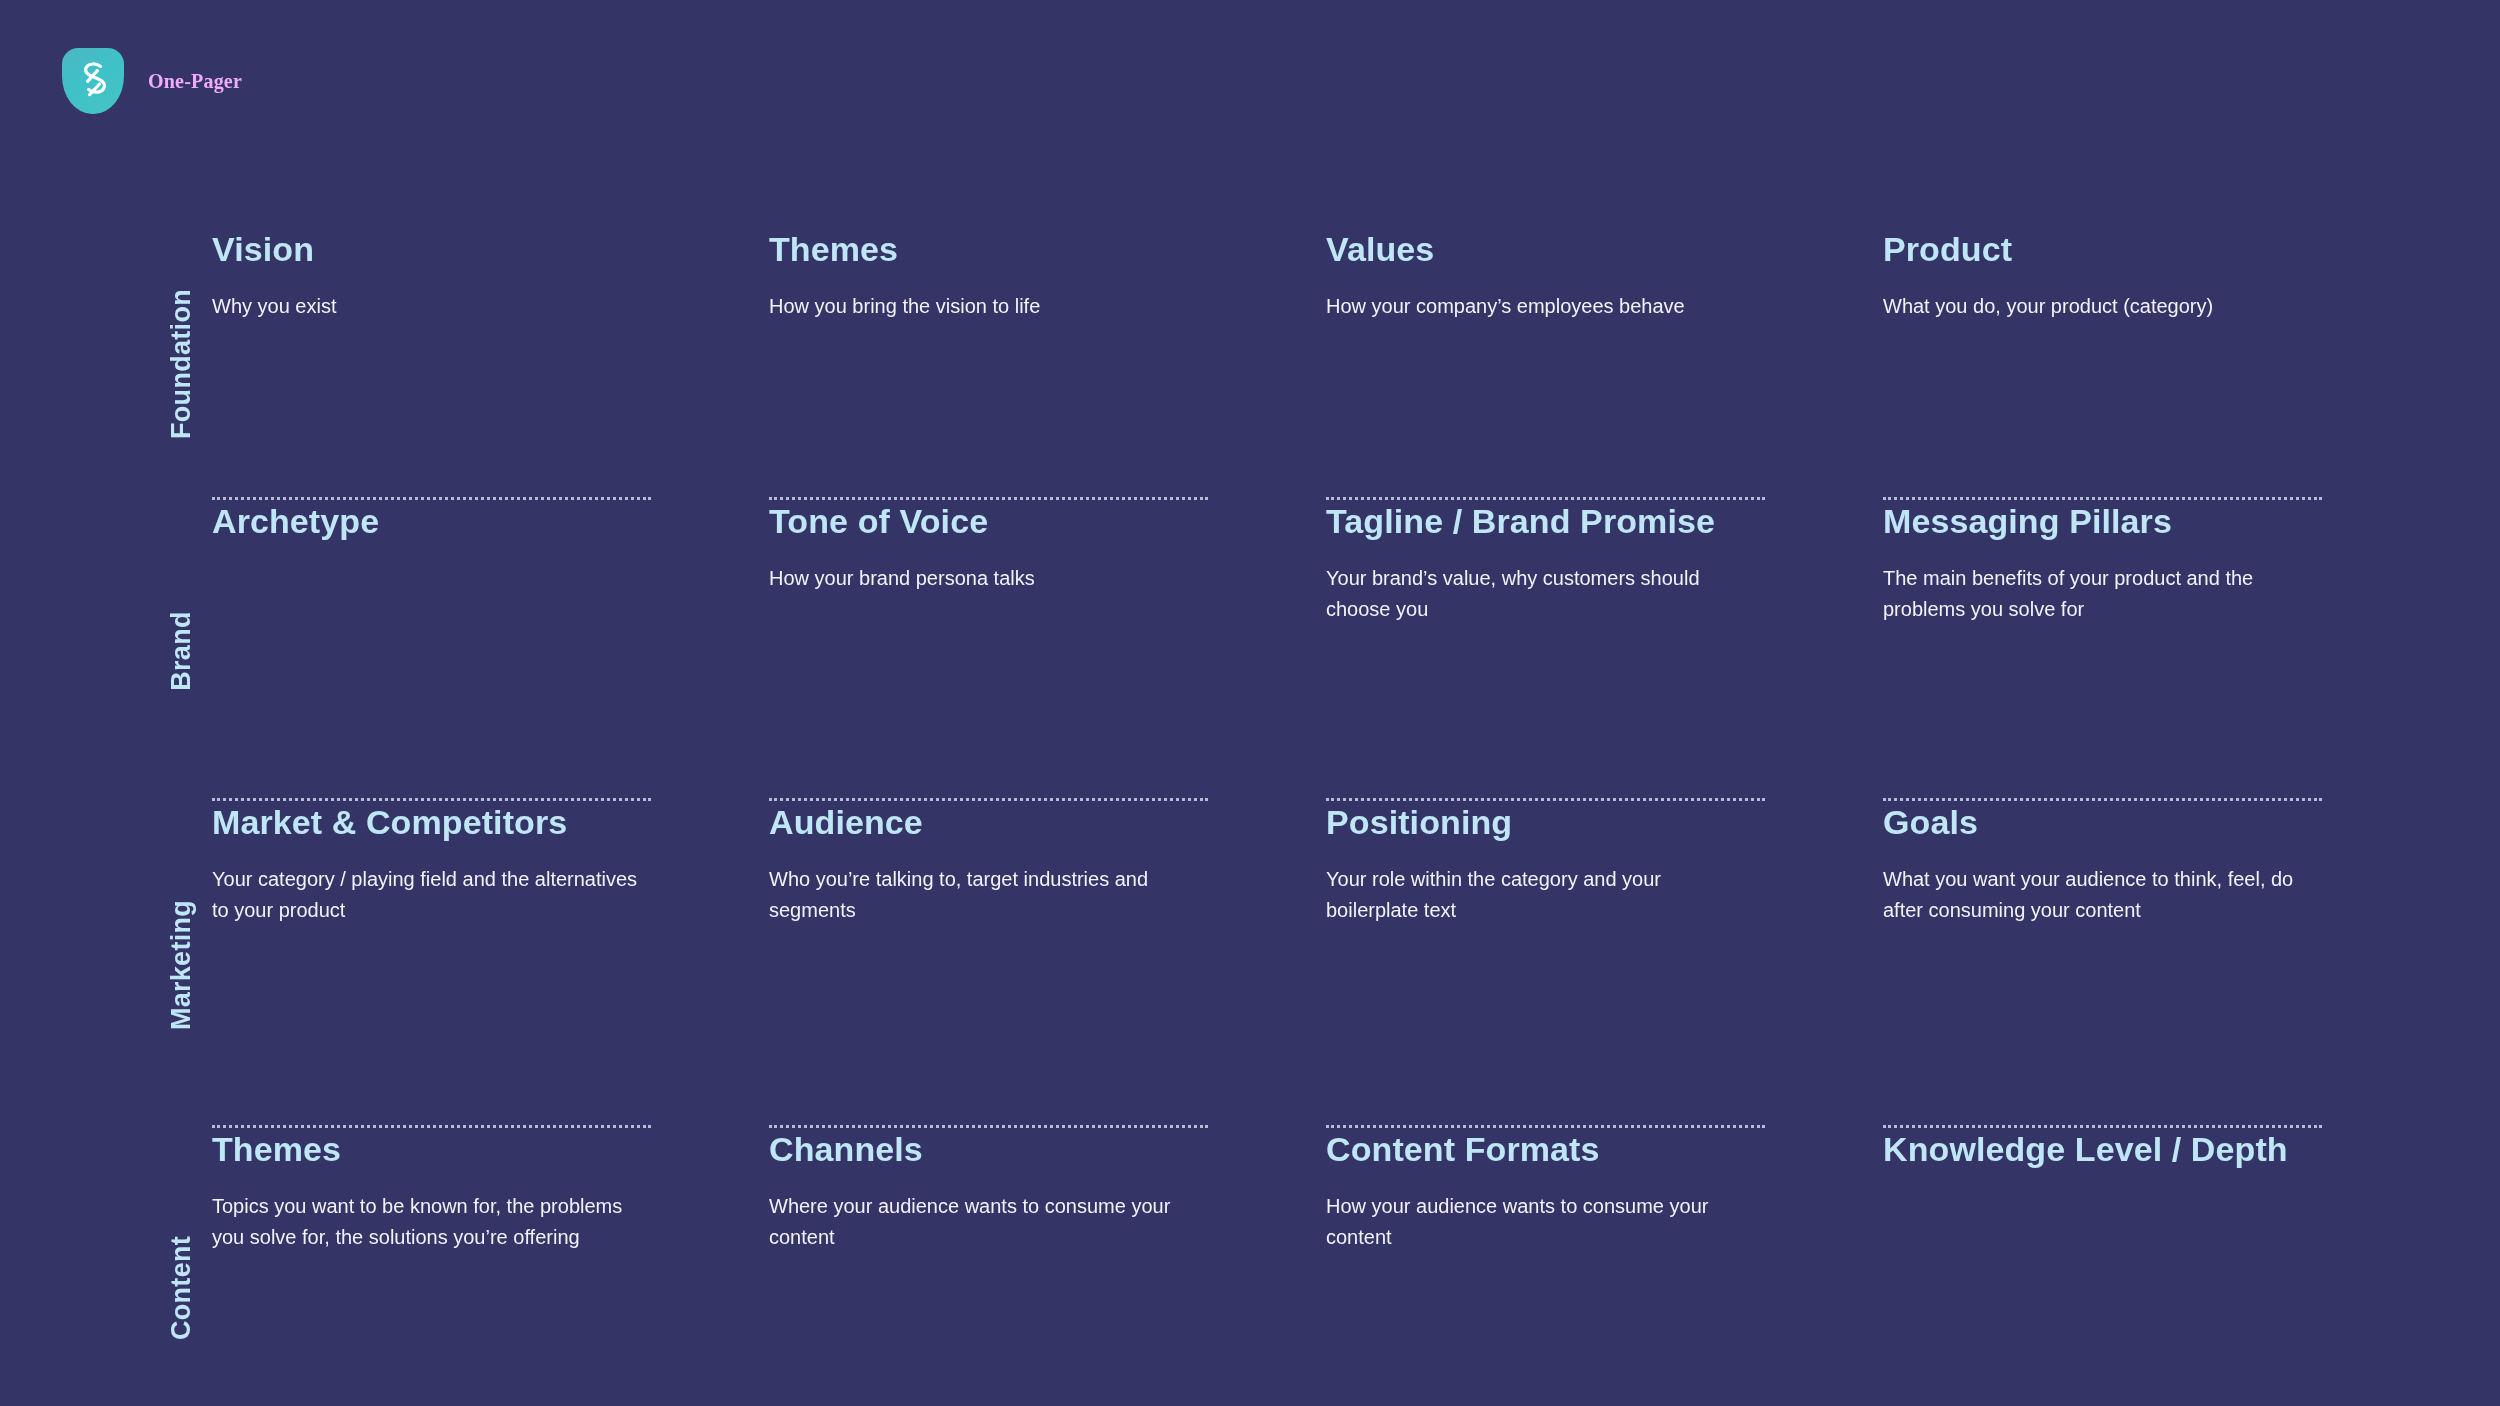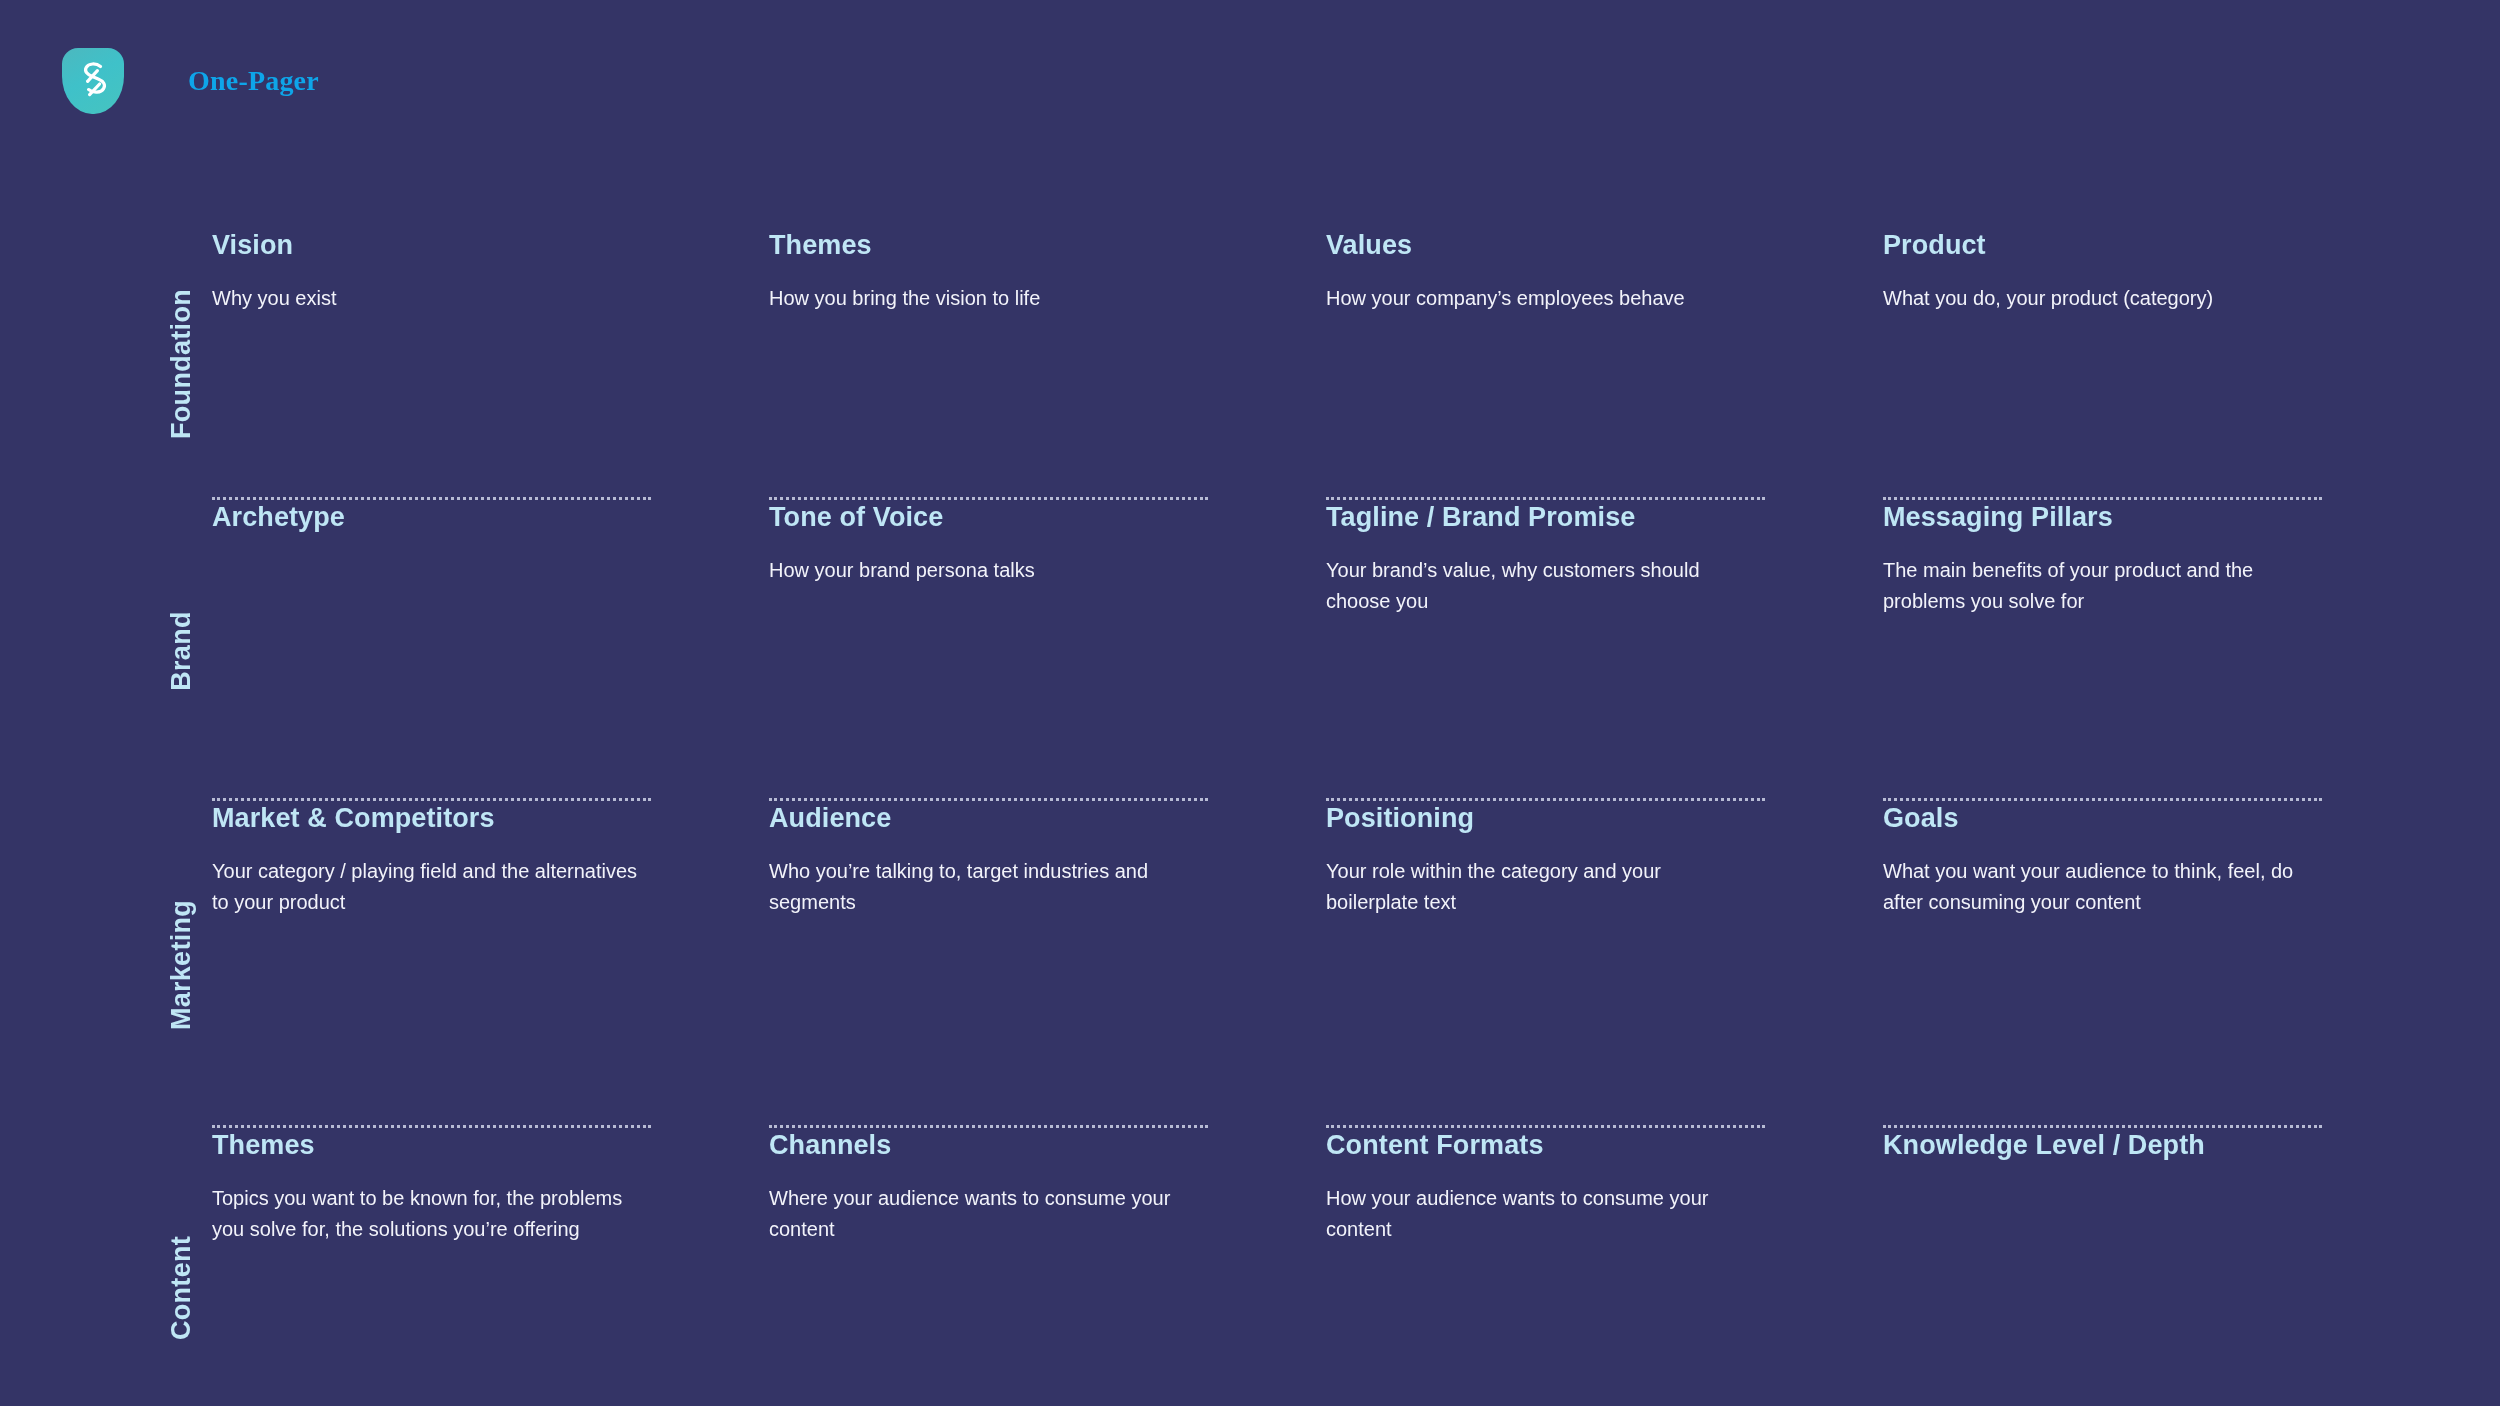--- a/index.html
+++ b/index.html
@@ -33,25 +33,24 @@
     background: linear-gradient(150deg, #4cb8bf 0%, #3fc1c9 45%, #46c4c0 100%);
     border-radius: 16px 16px 30px 30px / 16px 16px 38px 38px;
     flex: 0 0 auto;
     overflow: hidden;
   }
   .logo-mark svg { position: absolute; left: 0; top: 0; }
 
   .logo-text {
     font-family: "Liberation Serif", "DejaVu Serif", serif;
     font-weight: bold;
-    font-size: 28px;
-    color: #0ea5e9;
+    font-size: 20px;
+    color: #f0abfc;
     letter-spacing: 0.2px;
     white-space: nowrap;
-    margin-left: 40px;
   }
 
   
   .board {
     position: absolute;
     left: 150px;
     top: 228px;
     width: 2290px;
   }
 
@@ -104,21 +103,21 @@
   .card-rule {
     position: absolute;
     left: 0;
     right: 0;
     bottom: 0;
     border-bottom: 3px dotted #cfd3e8;
     opacity: 0.85;
   }
 
   .card-title {
-    font-size: 27px;
+    font-size: 34px;
     font-weight: bold;
     color: #bfe6f5;
     line-height: 1.15;
     margin-bottom: 22px;
     letter-spacing: 0.1px;
     white-space: nowrap;
   }
 
   .card-desc {
     font-size: 20px;

